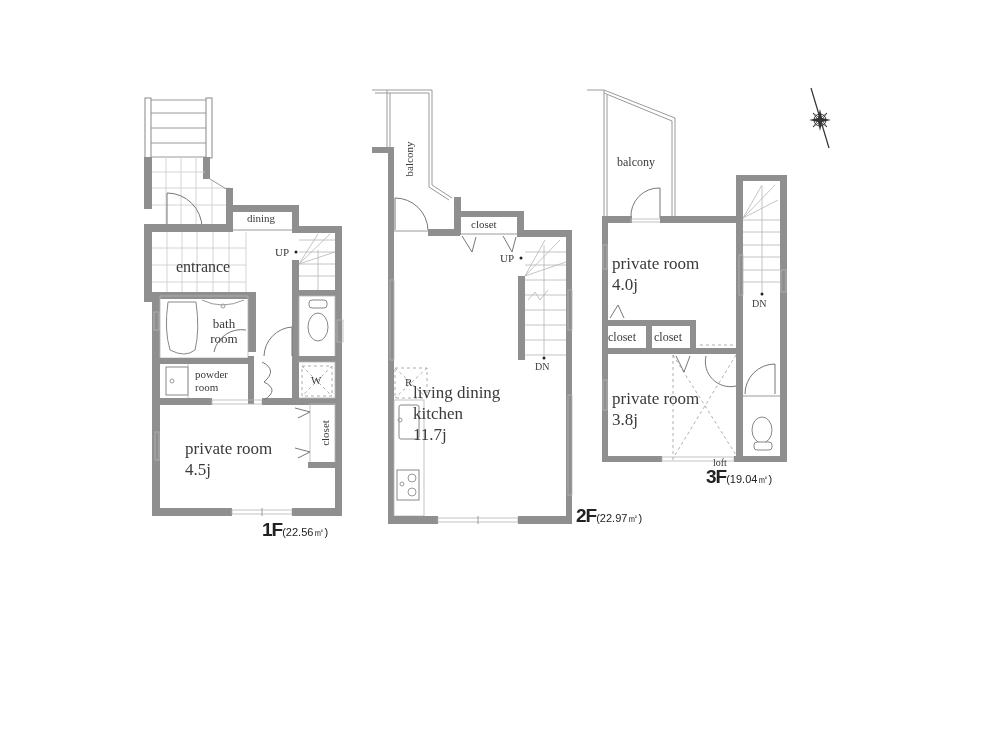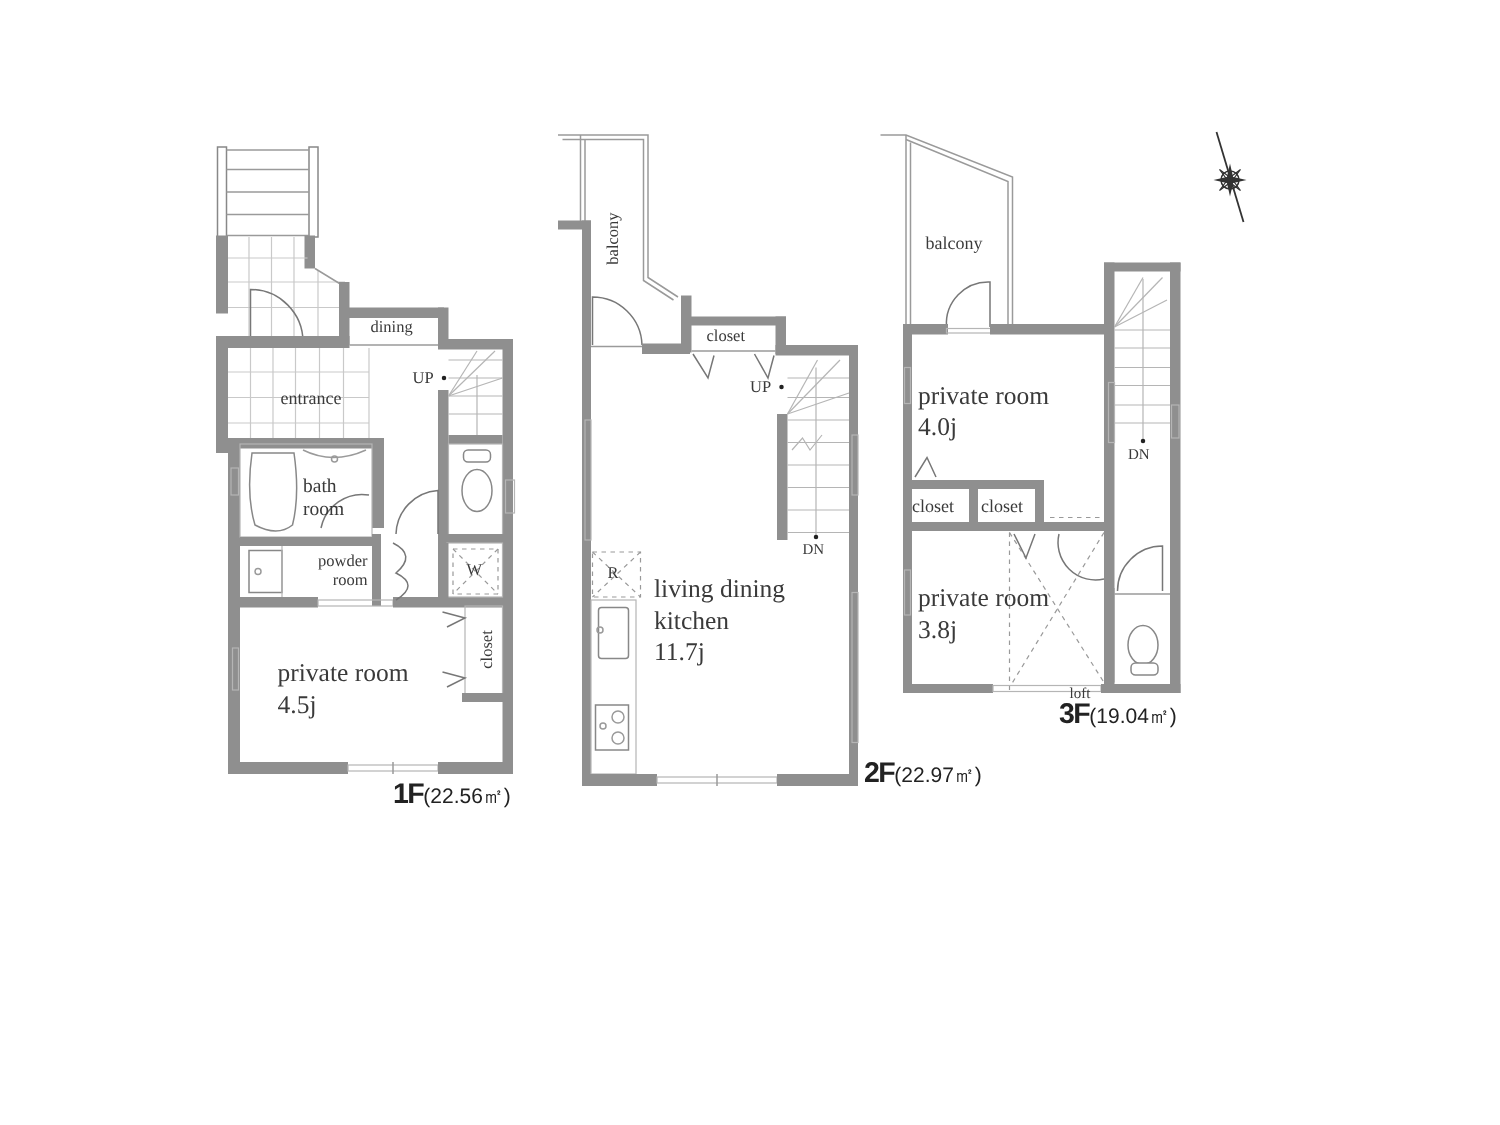--- a/index.html
+++ b/index.html
@@ -7,25 +7,25 @@
   #plan{position:absolute;left:0;top:0;width:1000px;height:750px;}
   .wall{fill:#8f8f8f;}
   .line{stroke:#9a9a9a;stroke-width:1;fill:none;}
   .thin{stroke:#b5b5b5;stroke-width:0.8;fill:none;}
   .tile{stroke:#c9c9c9;stroke-width:0.8;fill:none;}
   .door{stroke:#777;stroke-width:1;fill:none;}
   .dash{stroke:#999;stroke-width:0.8;stroke-dasharray:3 3;fill:none;}
   .fix{stroke:#888;stroke-width:1;fill:#fff;}
   .lbl{position:absolute;color:#3a3a3a;white-space:nowrap;font-family:"Liberation Serif","DejaVu Serif",serif;}
   .lbl.big{font-size:17px;text-align:left;line-height:21px;}
-  .lbl.mid{font-size:13px;text-align:left;line-height:15px;}
+  .lbl.mid{font-size:13px;text-align:center;line-height:15px;}
   .lbl.small{font-size:11px;}
   .floor{position:absolute;font-family:"Liberation Sans","DejaVu Sans",sans-serif;color:#222;white-space:nowrap;}
   .floor .fl{font-size:19px;font-weight:bold;letter-spacing:-1px;}
-  .floor .ar{font-size:14px;}
+  .floor .ar{font-size:11px;}
 </style>
 </head>
 <body>
 
 <svg id="plan" viewBox="0 0 1000 750" xmlns="http://www.w3.org/2000/svg">
 
   <g>
 
     <rect x="145" y="98" width="6" height="60" class="fix"></rect>
     <rect x="206" y="98" width="6" height="60" class="fix"></rect>
@@ -264,27 +264,27 @@
     <line x1="-9" y1="-32" x2="9" y2="28" stroke="#333" stroke-width="1.2"></line>
     <circle cx="0" cy="0" r="6" fill="none" stroke="#333" stroke-width="1"></circle>
     <polygon points="0,-11 2.5,0 0,11 -2.5,0" fill="#333"></polygon>
     <polygon points="-11,0 0,2.5 11,0 0,-2.5" fill="#333"></polygon>
     <polygon points="-7,-7 1,-1 7,7 -1,1" fill="none" stroke="#333" stroke-width="0.8"></polygon>
     <polygon points="7,-7 1,1 -7,7 -1,-1" fill="none" stroke="#333" stroke-width="0.8"></polygon>
   </g>
 </svg>
 
 <div class="lbl small" style="left:247px;top:212px;">dining</div>
-<div class="lbl small" style="left:176px;top:258px;font-size:12px;margin-left:11px;">entrance</div>
+<div class="lbl small" style="left:176px;top:258px;font-size:16px;">entrance</div>
 <div class="lbl small" style="left:275px;top:246px;">UP</div>
 <div class="lbl mid" style="left:202px;top:316px;width:44px;">
   <div>bath</div>
   <div>room</div>
 </div>
-<div class="lbl small" style="left:195px;top:368px;width:50px;text-align:right;line-height:13px;">
+<div class="lbl small" style="left:195px;top:368px;width:50px;text-align:left;line-height:13px;">
   <div>powder</div>
   <div>room</div>
 </div>
 <div class="lbl small" style="left:311px;top:374px;">W</div>
 <div class="lbl big" style="left:185px;top:438px;width:120px;">
   <div>private room</div>
   <div>4.5j</div>
 </div>
 <div class="lbl small" style="left:306px;top:426px;width:40px;height:14px;text-align:center;transform:rotate(-90deg);">
   <span>closet</span>
@@ -293,21 +293,21 @@
   <span class="fl">1F</span><span class="ar">(22.56㎡)</span>
 </div>
 
 <div class="lbl small" style="left:385px;top:152px;width:50px;height:14px;text-align:center;transform:rotate(-90deg);">
   <span>balcony</span>
 </div>
 <div class="lbl small" style="left:471px;top:218px;">closet</div>
 <div class="lbl small" style="left:500px;top:252px;">UP</div>
 <div class="lbl small" style="left:535px;top:361px;font-size:10px;">DN</div>
 <div class="lbl small" style="left:405px;top:376px;">R</div>
-<div class="lbl big" style="left:436px;top:382px;width:120px;">
+<div class="lbl big" style="left:413px;top:382px;width:120px;">
   <div>living dining</div>
   <div>kitchen</div>
   <div>11.7j</div>
 </div>
 <div class="floor" style="left:576px;top:505px;">
   <span class="fl">2F</span><span class="ar">(22.97㎡)</span>
 </div>
 
 <div class="lbl small" style="left:617px;top:155px;font-size:12px;">balcony</div>
 <div class="lbl big" style="left:612px;top:253px;width:120px;">

